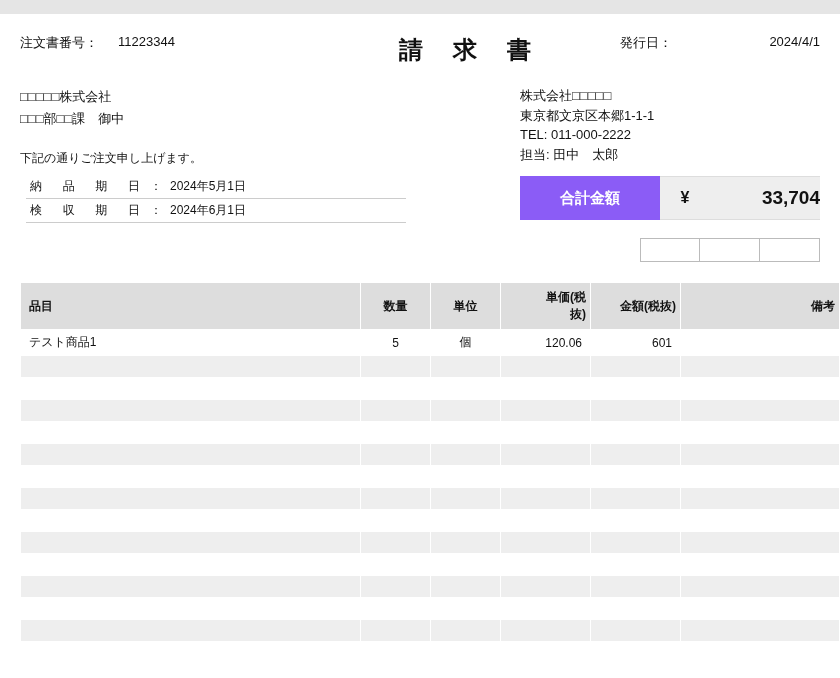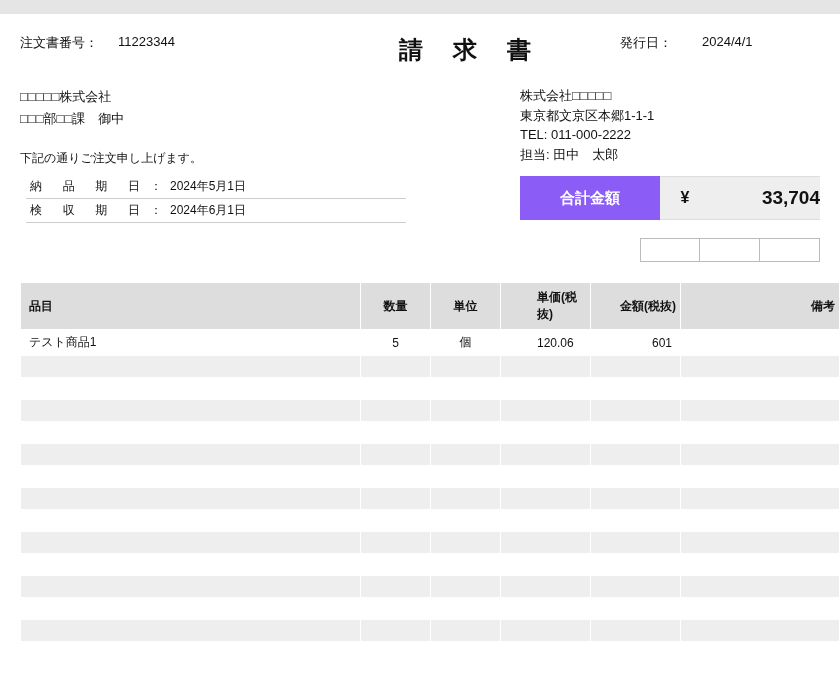--- a/index.html
+++ b/index.html
@@ -33,21 +33,21 @@
   .title {
     font-size: 24px;
     font-weight: 700;
     letter-spacing: 30px;
     padding-left: 40px;
   }
   .issue-block {
     display: flex;
     gap: 30px;
     width: 200px;
-    justify-content: flex-start;
+    justify-content: space-between;
   }
   .parties {
     display: flex;
     padding: 0 20px 10px 20px;
     gap: 40px;
   }
   .left-party {
     flex: 1;
   }
   .client-name, .client-dept {
@@ -152,21 +152,21 @@
   .items-table td {
     padding: 4px 8px;
     border: 1px solid #fff;
     height: 22px;
   }
   .items-table tbody tr:nth-child(odd) td { background: #fff; }
   .items-table tbody tr:nth-child(even) td { background: #eee; }
   .items-table .col-item { width: 340px; text-align: left; padding-left: 8px; }
   .items-table .col-qty  { width: 70px; text-align: center; }
   .items-table .col-unit { width: 70px; text-align: center; }
-  .items-table .col-price{ width: 90px; text-align: left; padding-left: 36px; }
+  .items-table .col-price{ width: 90px; text-align: right; padding-left: 36px; }
   .items-table .col-amt  { width: 90px; text-align: right; }
   .items-table .col-note { text-align: right; }
   .wrapper { padding-left: 20px; }
 </style>
 </head>
 <body>
 
 <div class="top-stripe"></div>
 
 <div class="header-row">

